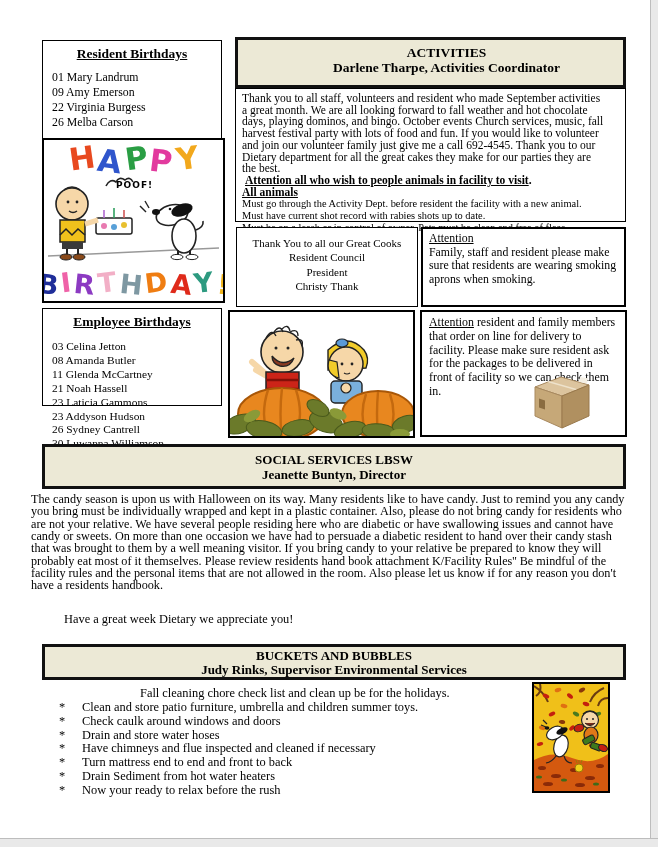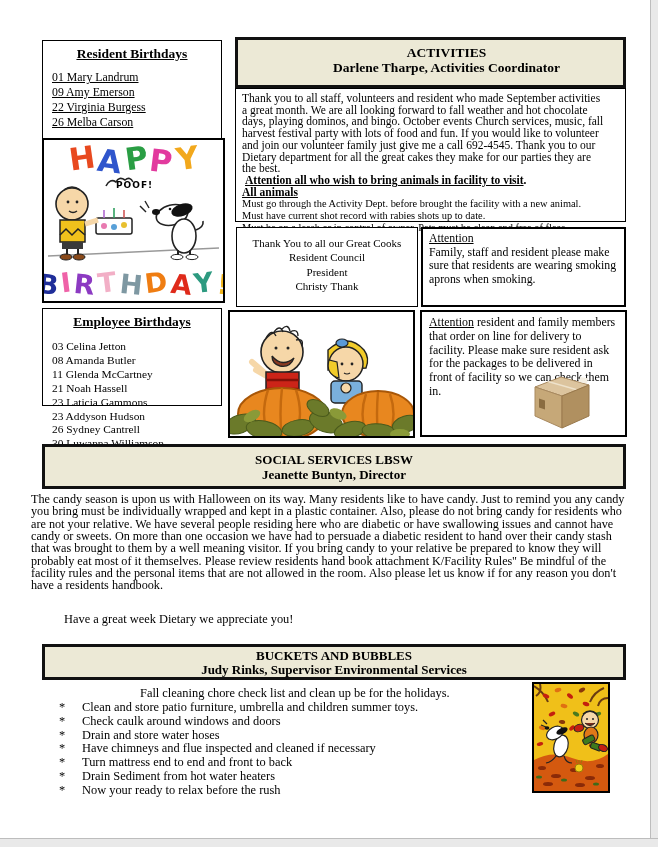--- a/index.html
+++ b/index.html
@@ -34,41 +34,41 @@
   .bullet-list .star { width:40px; text-align:center; flex:0 0 40px; }
   .candy { font-size:12.2px; line-height:12.35px; }
   .edge-r { position:absolute; right:0; top:0; width:8px; height:847px; background:#e9e9e9; border-left:1px solid #bdbdbd; }
   .edge-b { position:absolute; left:0; bottom:0; width:658px; height:9px; background:#e9e9e9; border-top:1px solid #bdbdbd; }
 </style>
 </head>
 <body>
 
 <div class="page">
 
-  <div class="abs box-thin" style="left:42px; top:40px; width:180px; height:103px;text-decoration:underline;">
+  <div class="abs box-thin" style="left:42px; top:40px; width:180px; height:103px;">
     <div class="bd-title">Resident Birthdays</div>
     <ul class="bd-list">
         <li>01 Mary Landrum</li>
         <li>09 Amy Emerson</li>
         <li>22 Virginia Burgess</li>
         <li>26 Melba Carson</li>
       </ul>
   </div>
 
   <div class="abs header-bar" style="left:235px; top:37px; width:391px; height:51px;padding-left:32px;">
     <div class="t1">ACTIVITIES</div>
     <div class="t2">Darlene Tharpe, Activities Coordinator</div>
   </div>
 
   <div class="abs box-thin" style="left:235px; top:88px; width:391px; height:134px; padding:4px 18px 0 6px;">
     <div class="para">Thank you to all staff, volunteers and resident who made September activities a great month. We are all looking forward to fall weather and hot chocolate days, playing dominos, and bingo. October events Church services, music, fall harvest festival party with lots of food and fun.  If you would like to volunteer and join our volunteer family just give me a call 692-4545.  Thank you to our Dietary department for all the great cakes they make for our parties they are the best.</div>
-    <div class="para" style="padding-left:3px;"><span class="b u">Attention all who wish to bring animals in facility to visit</span><span class="b">.</span></div>
+    <div class="para" style="padding-left:3px;"><span class="b u">Attention all who wish to people animals in facility to visit</span><span class="b">.</span></div>
     <div class="para b u">All animals</div>
     <ul class="small-rules">
-        <li>Must go through the Activity Dept. before brought the facility with a new animal.</li>
+        <li>Must go through the Activity Dept. before resident the facility with a new animal.</li>
         <li>Must have current shot record with rabies shots up to date.</li>
         <li>Must be on a leash or in control of owner. Pets must be clean and free of fleas.</li>
       </ul>
   </div>
 
   <div class="abs box-thin center-lines" style="left:236px; top:227px; width:182px; height:80px; padding-top:8px;">
     <ul style="list-style:none;">
         <li>Thank You to all our Great Cooks</li>
         <li>Resident Council</li>
         <li>President</li>

